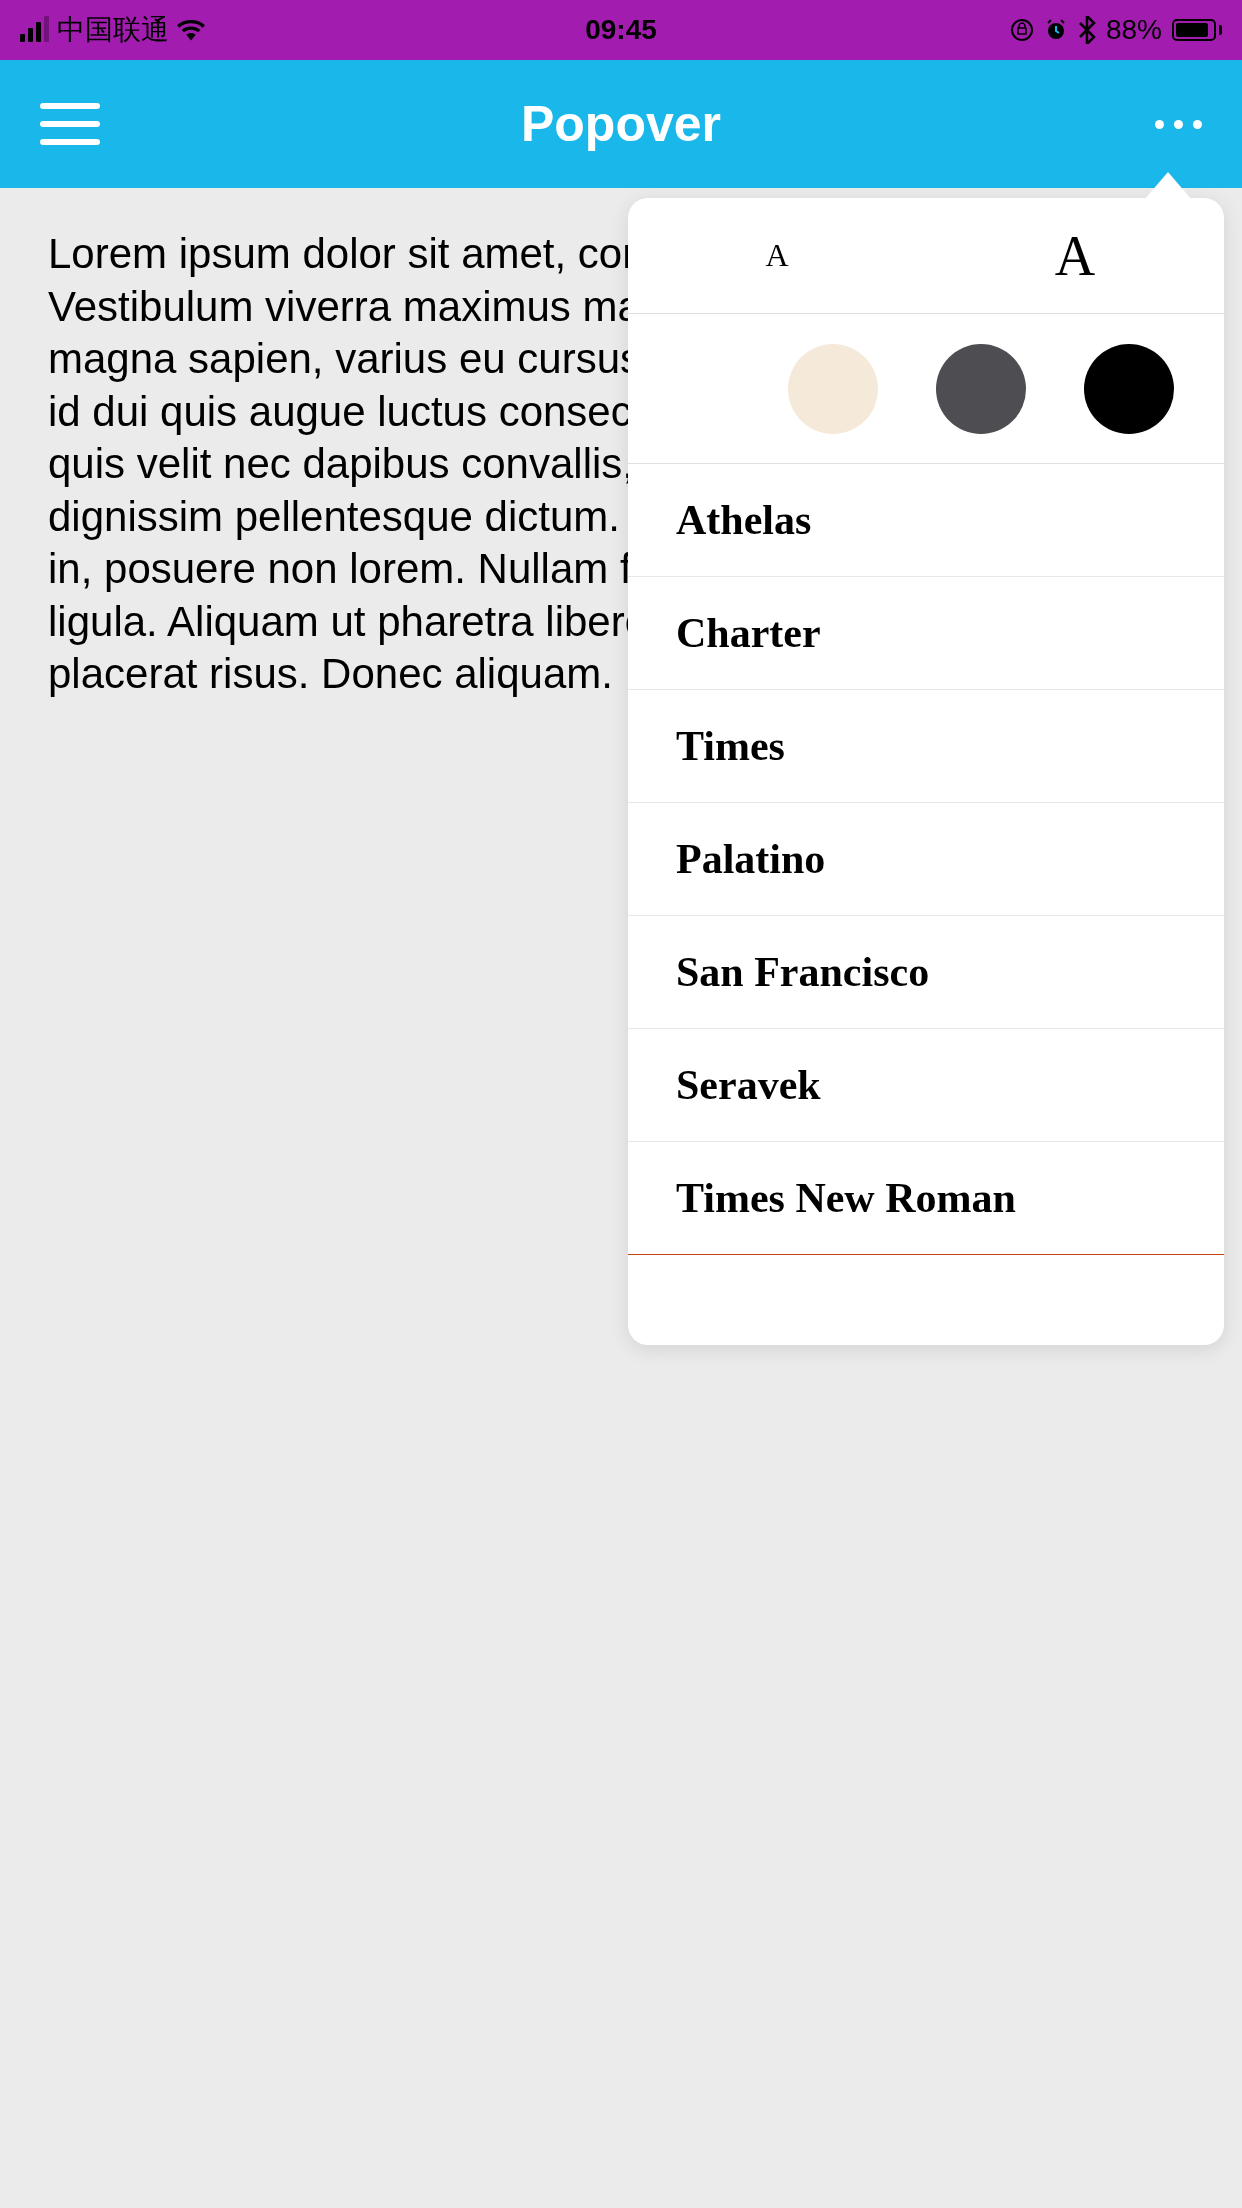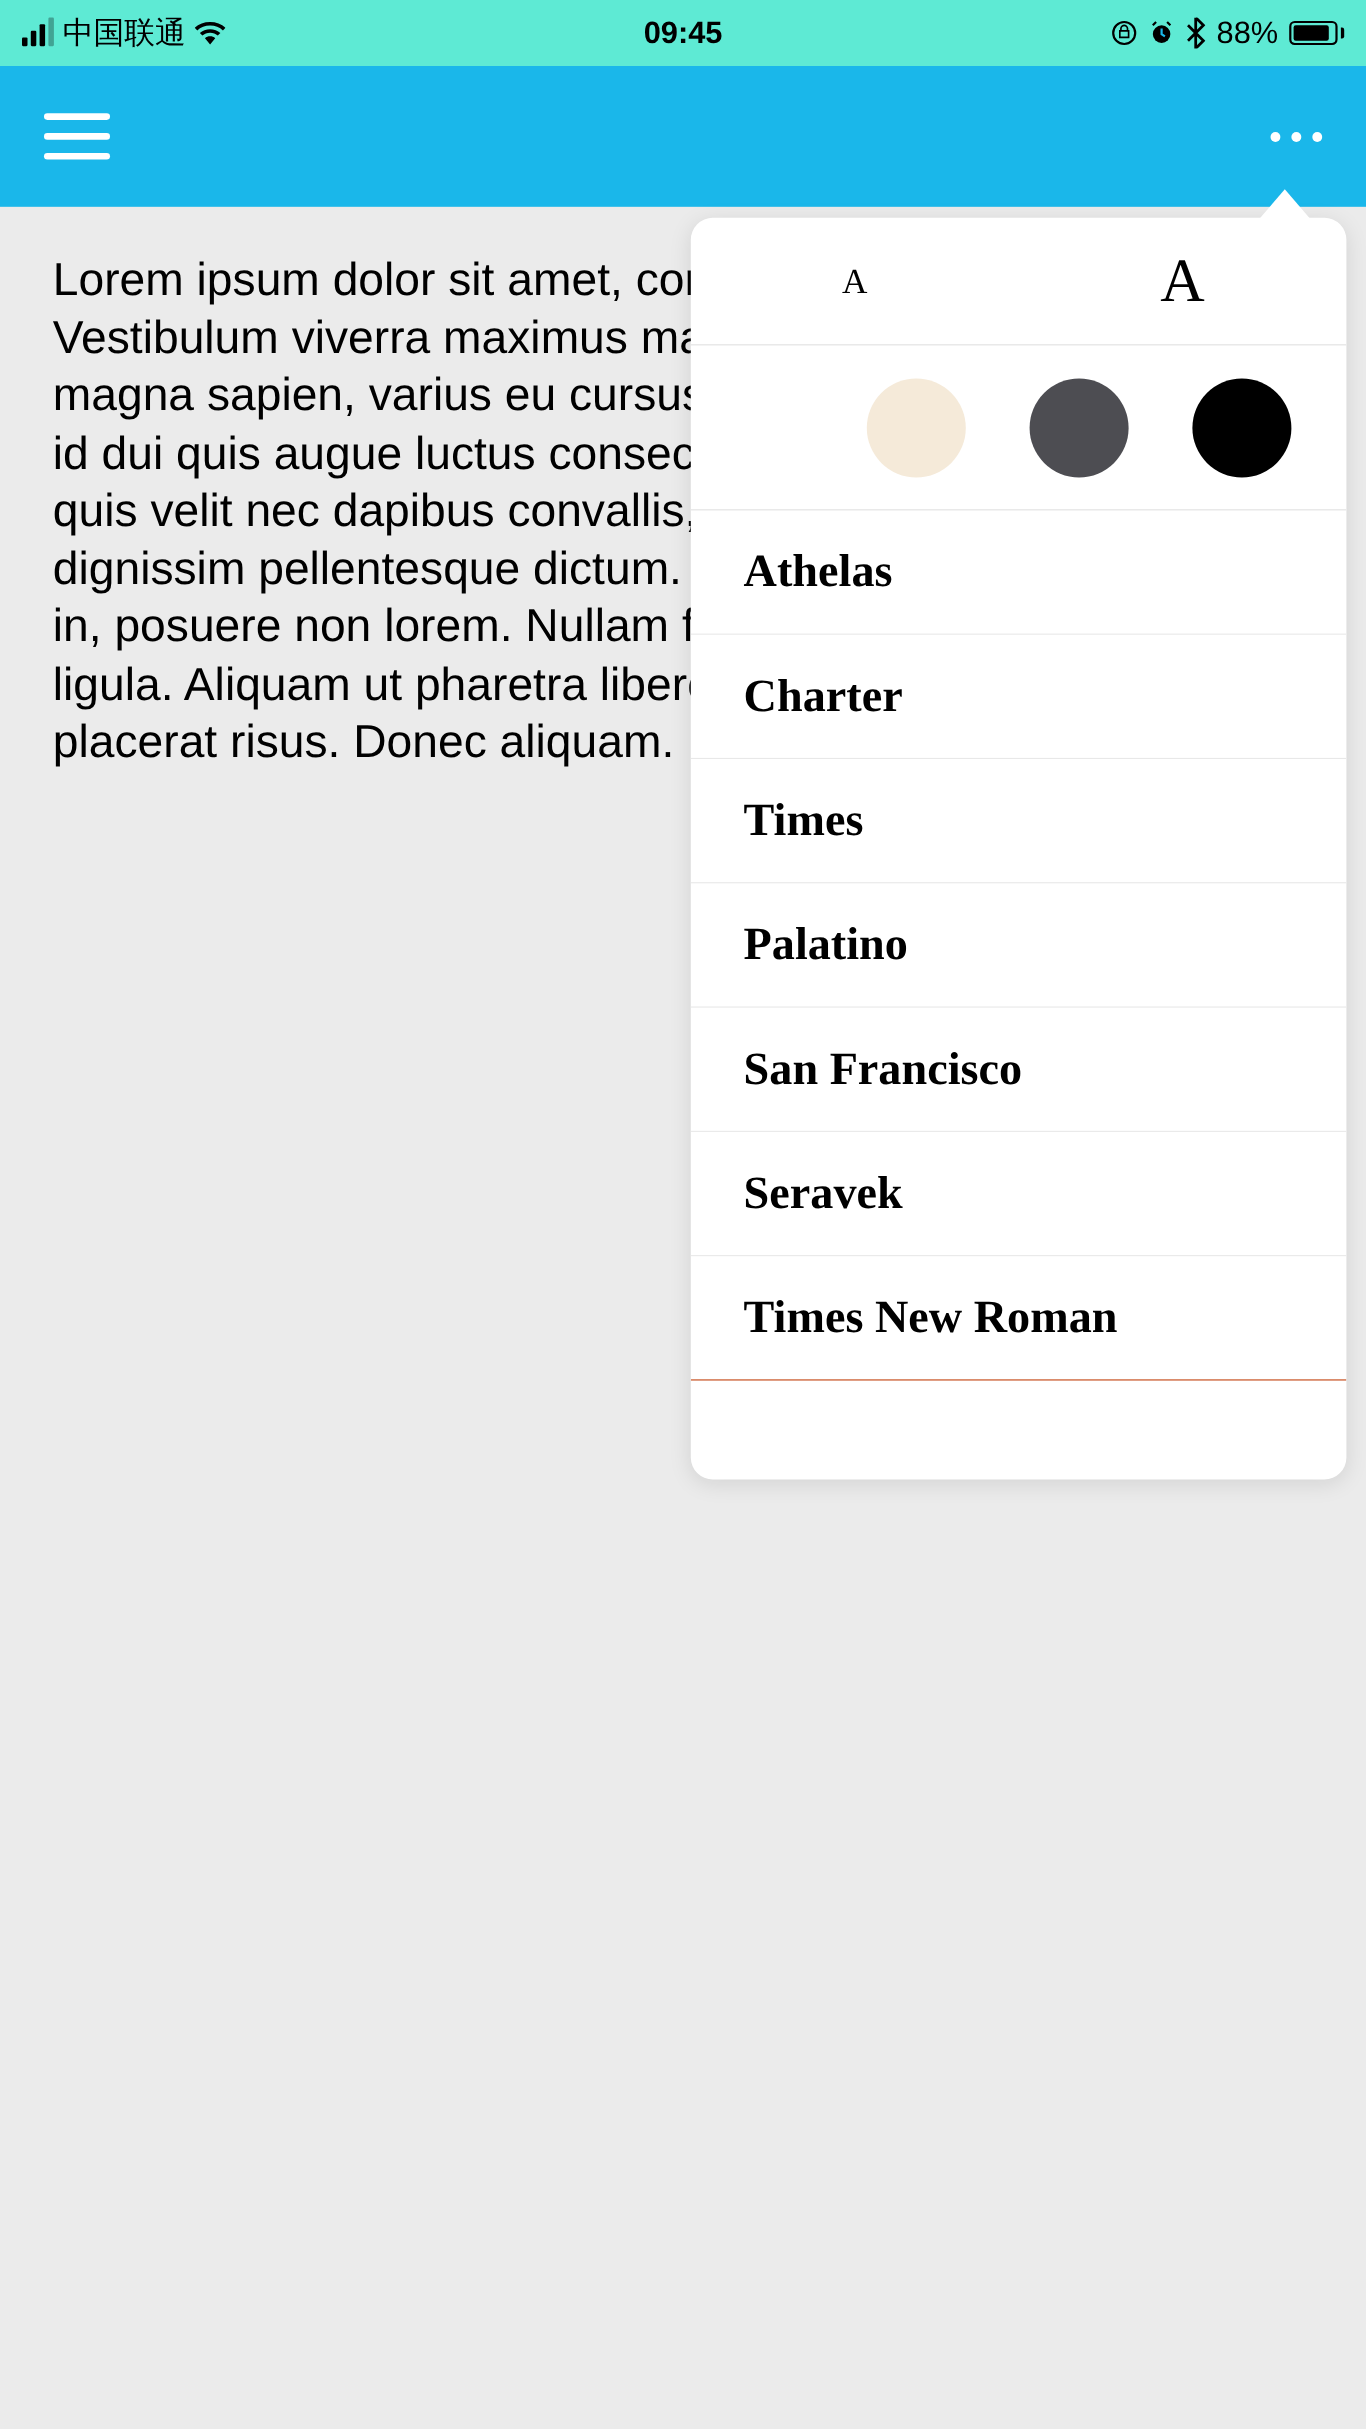--- a/index.html
+++ b/index.html
@@ -10,21 +10,21 @@
     body {
       width: 1242px;
       height: 2208px;
       background: #ebebeb;
       font-family: -apple-system, BlinkMacSystemFont, "Helvetica Neue", sans-serif;
       position: relative;
       overflow: hidden;
     }
     .status-bar {
       height: 60px;
-      background: #5eead4;
+      background: #a21caf;
       display: flex;
       align-items: center;
       justify-content: space-between;
       padding: 0 20px;
       color: #000;
       font-size: 28px;
       font-weight: 500;
     }
     .status-left {
       display: flex;
@@ -244,20 +244,21 @@
     </div>
   </div>
 </div>
 
 <div class="nav-bar">
   <div class="hamburger">
     <span></span>
       <span></span>
       <span></span>
   </div>
+  <div class="nav-title">Popover</div>
   <div class="more-dots">
     <span></span>
       <span></span>
       <span></span>
   </div>
 </div>
 
 <div class="content">
   <p class="body-text">Lorem ipsum dolor sit amet, consectetur adipiscing elit. Vestibulum viverra maximus mauris eget placerat. Maecenas magna sapien, varius eu cursus ac, hendrerit vitae nibh. Cras id dui quis augue luctus consectetur, pellentesque felis tellus quis velit nec dapibus convallis, sodales ac lectus. Fusce dignissim pellentesque dictum. Donec sed mi at pellentesque in, posuere non lorem. Nullam fermentum urna, quis luctus ligula. Aliquam ut pharetra libero ac hendrerit. Nunc sit amet placerat risus. Donec aliquam.</p>
 </div>

